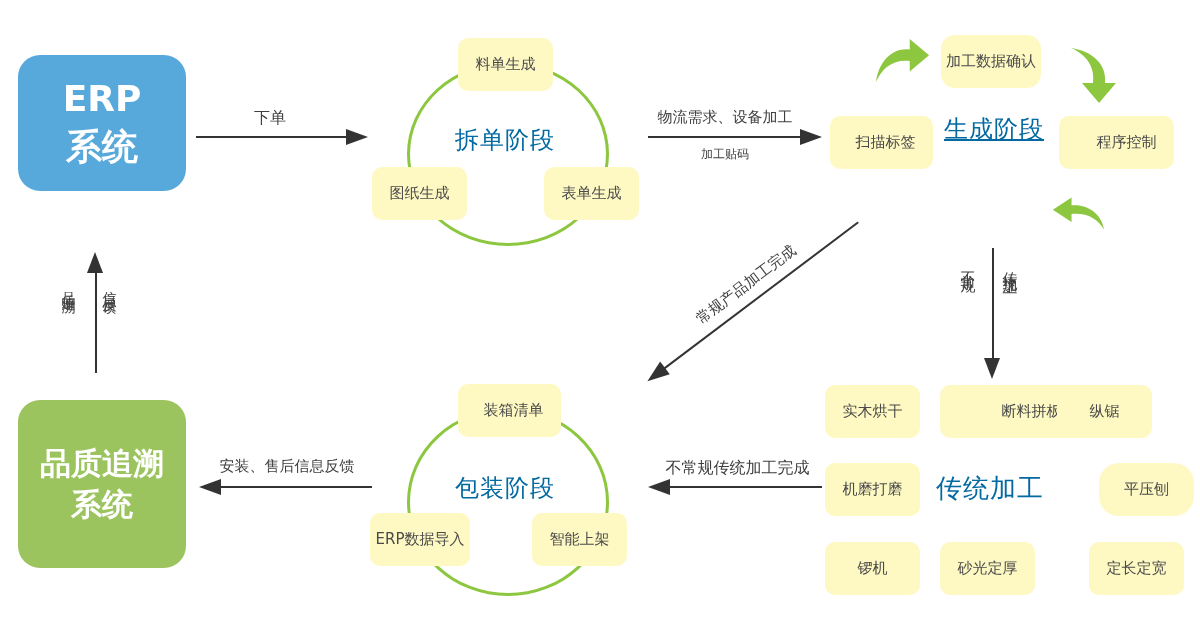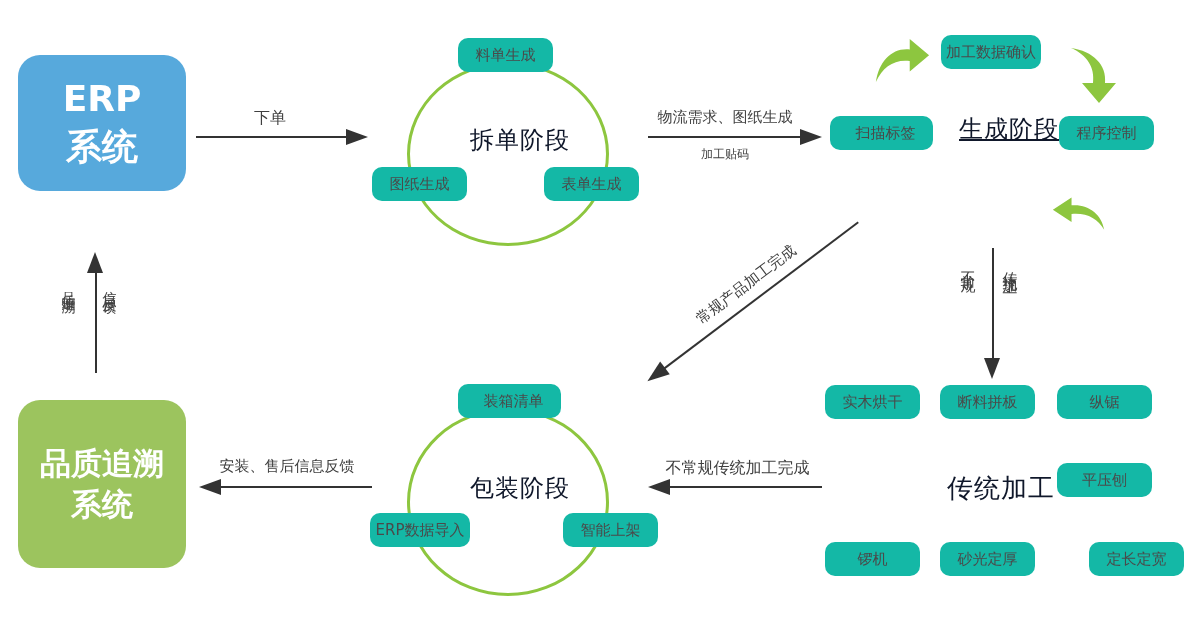--- a/index.html
+++ b/index.html
@@ -9,26 +9,26 @@
   .sysbox{position:absolute;border-radius:22px;color:#fff;font-weight:bold;
           display:flex;flex-direction:column;align-items:center;justify-content:center;
           text-align:center;line-height:1.32;}
   .sysbox.blue{left:18px;top:55px;width:168px;height:136px;background:#57a9dc;font-size:36px;}
   .sysbox.green{left:18px;top:400px;width:168px;height:168px;background:#9cc45e;font-size:31px;}
   
   .ring{position:absolute;border:3px solid #8dc63f;border-radius:50%;z-index:1;}
   .ring.split{left:407px;top:62px;width:196px;height:178px;}
   .ring.package{left:407px;top:408px;width:196px;height:182px;}
   
-  .node{position:absolute;width:95px;height:34px;background:#14b8a6;border-radius:10px;
+  .node{position:absolute;width:95px;height:53px;background:#fef9c3;border-radius:10px;
         display:flex;align-items:center;justify-content:center;font-size:15px;color:#4a4a4a;
         z-index:2;white-space:nowrap;}
   .node.wide{width:100px;}
   
-  .stage-title{position:absolute;width:130px;text-align:right;font-size:24px;color:#0f172a;
+  .stage-title{position:absolute;width:130px;text-align:center;font-size:24px;color:#0369a1;
                z-index:2;letter-spacing:1px;}
   
   .aline{position:absolute;background:#333;z-index:1;}
   .ahead{position:absolute;width:0;height:0;border-style:solid;border-color:transparent;z-index:1;}
   .ahead.right{border-left:22px solid #333;border-top-width:8px;border-bottom-width:8px;}
   .ahead.left{border-right:22px solid #333;border-top-width:8px;border-bottom-width:8px;}
   .ahead.up{border-bottom:21px solid #333;border-left-width:8px;border-right-width:8px;}
   .ahead.down{border-top:21px solid #333;border-left-width:8px;border-right-width:8px;}
   .alabel{position:absolute;text-align:center;color:#3f3f3f;font-size:16px;z-index:2;white-space:nowrap;}
   .vlabel{position:absolute;writing-mode:vertical-rl;text-orientation:upright;color:#3f3f3f;
@@ -68,28 +68,28 @@
 
   <div class="ring split"></div>
   <div class="stage-title" style="left:440px;top:124px;">拆单阶段</div>
   <div class="node" style="left:458px;top:38px;">料单生成</div>
   <div class="node" style="left:372px;top:167px;">图纸生成</div>
   <div class="node" style="left:544px;top:167px;">表单生成</div>
 
   <div>
     <div class="aline" style="left:648px;top:136px;width:152px;height:2px;"></div>
     <div class="ahead right" style="left:800px;top:129px;"></div>
-    <span class="alabel" style="left:640px;top:108px;width:170px;font-size:15px;">物流需求、图纸生成</span>
+    <span class="alabel" style="left:640px;top:108px;width:170px;font-size:15px;">物流需求、设备加工</span>
     <span class="alabel" style="left:640px;top:146px;width:170px;font-size:12px;">加工贴码</span>
   </div>
 
   <div class="stage-title" style="left:929px;top:113px;text-decoration:underline;">生成阶段</div>
   <div class="node" style="left:830px;top:116px;padding-left:8px;">扫描标签</div>
-  <div class="node wide" style="left:941px;top:35px;">加工数据确认</div>
-  <div class="node" style="left:1059px;top:116px;">程序控制</div>
+  <div class="node wide" style="left:941px;top:35px;border-radius:14px;">加工数据确认</div>
+  <div class="node" style="left:1059px;top:116px;padding-left:20px;">程序控制</div>
 
   <div class="swoosh" style="left:873px;top:37px;">
     <svg width="58" height="48" viewBox="0 0 60 50" preserveAspectRatio="none">
       <path d="M3 47 C6 25 20 11 38 13 L38 2 L58 19 L38 36 L38 25 C22 23 10 31 3 47 Z" fill="#8dc63f"></path>
     </svg>
   </div>
   <div class="swoosh" style="left:1063px;top:50px;transform:rotate(90deg);">
     <svg width="60" height="50" viewBox="0 0 60 50" preserveAspectRatio="none">
       <path d="M3 47 C6 25 20 11 38 13 L38 2 L58 19 L38 36 L38 25 C22 23 10 31 3 47 Z" fill="#8dc63f"></path>
     </svg>
@@ -110,36 +110,37 @@
   <div class="diag">
     <div class="aline" style="left:16px;top:-1px;width:251px;height:2px;"></div>
     <div class="ahead left" style="left:0px;top:-8px;"></div>
     <span class="alabel" style="left:55px;top:-27px;width:170px;font-size:15px;">常规产品加工完成</span>
   </div>
 
   <div class="ring package"></div>
   <div class="stage-title" style="left:440px;top:472px;">包装阶段</div>
   <div class="node" style="left:458px;top:384px;padding-left:8px;">装箱清单</div>
   <div class="node wide" style="left:370px;top:513px;">ERP数据导入</div>
-  <div class="node" style="left:563px;top:513px;font-family:Liberation Mono, monospace;">智能上架</div>
+  <div class="node" style="left:532px;top:513px;font-family:Liberation Mono, monospace;">智能上架</div>
 
   <div>
     <div class="aline" style="left:667px;top:486px;width:155px;height:2px;"></div>
     <div class="ahead left" style="left:645px;top:479px;"></div>
     <span class="alabel" style="left:650px;top:458px;width:175px;">不常规传统加工完成</span>
   </div>
 
   <div>
     <div class="aline" style="left:218px;top:486px;width:154px;height:2px;"></div>
     <div class="ahead left" style="left:196px;top:479px;"></div>
     <span class="alabel" style="left:198px;top:457px;width:178px;font-size:15px;">安装、售后信息反馈</span>
   </div>
 
   <div class="stage-title" style="left:925px;top:471px;font-size:26px;">传统加工</div>
   <div class="node" style="left:825px;top:385px;">实木烘干</div>
-  <div class="node" style="left:940px;top:385px;">断料拼板</div>
+  <div class="node" style="left:940px;top:385px;padding-left:44px;">断料拼板</div>
   <div class="node" style="left:1057px;top:385px;">纵锯</div>
-  <div class="node" style="left:1057px;top:463px;">平压刨</div>
+  <div class="node" style="left:825px;top:463px;">机磨打磨</div>
+  <div class="node" style="left:1099px;top:463px;border-radius:20px;">平压刨</div>
   <div class="node" style="left:825px;top:542px;">锣机</div>
   <div class="node" style="left:940px;top:542px;">砂光定厚</div>
   <div class="node" style="left:1057px;top:542px;margin-left:32px;">定长定宽</div>
 
 </div>
 
 </body></html>

